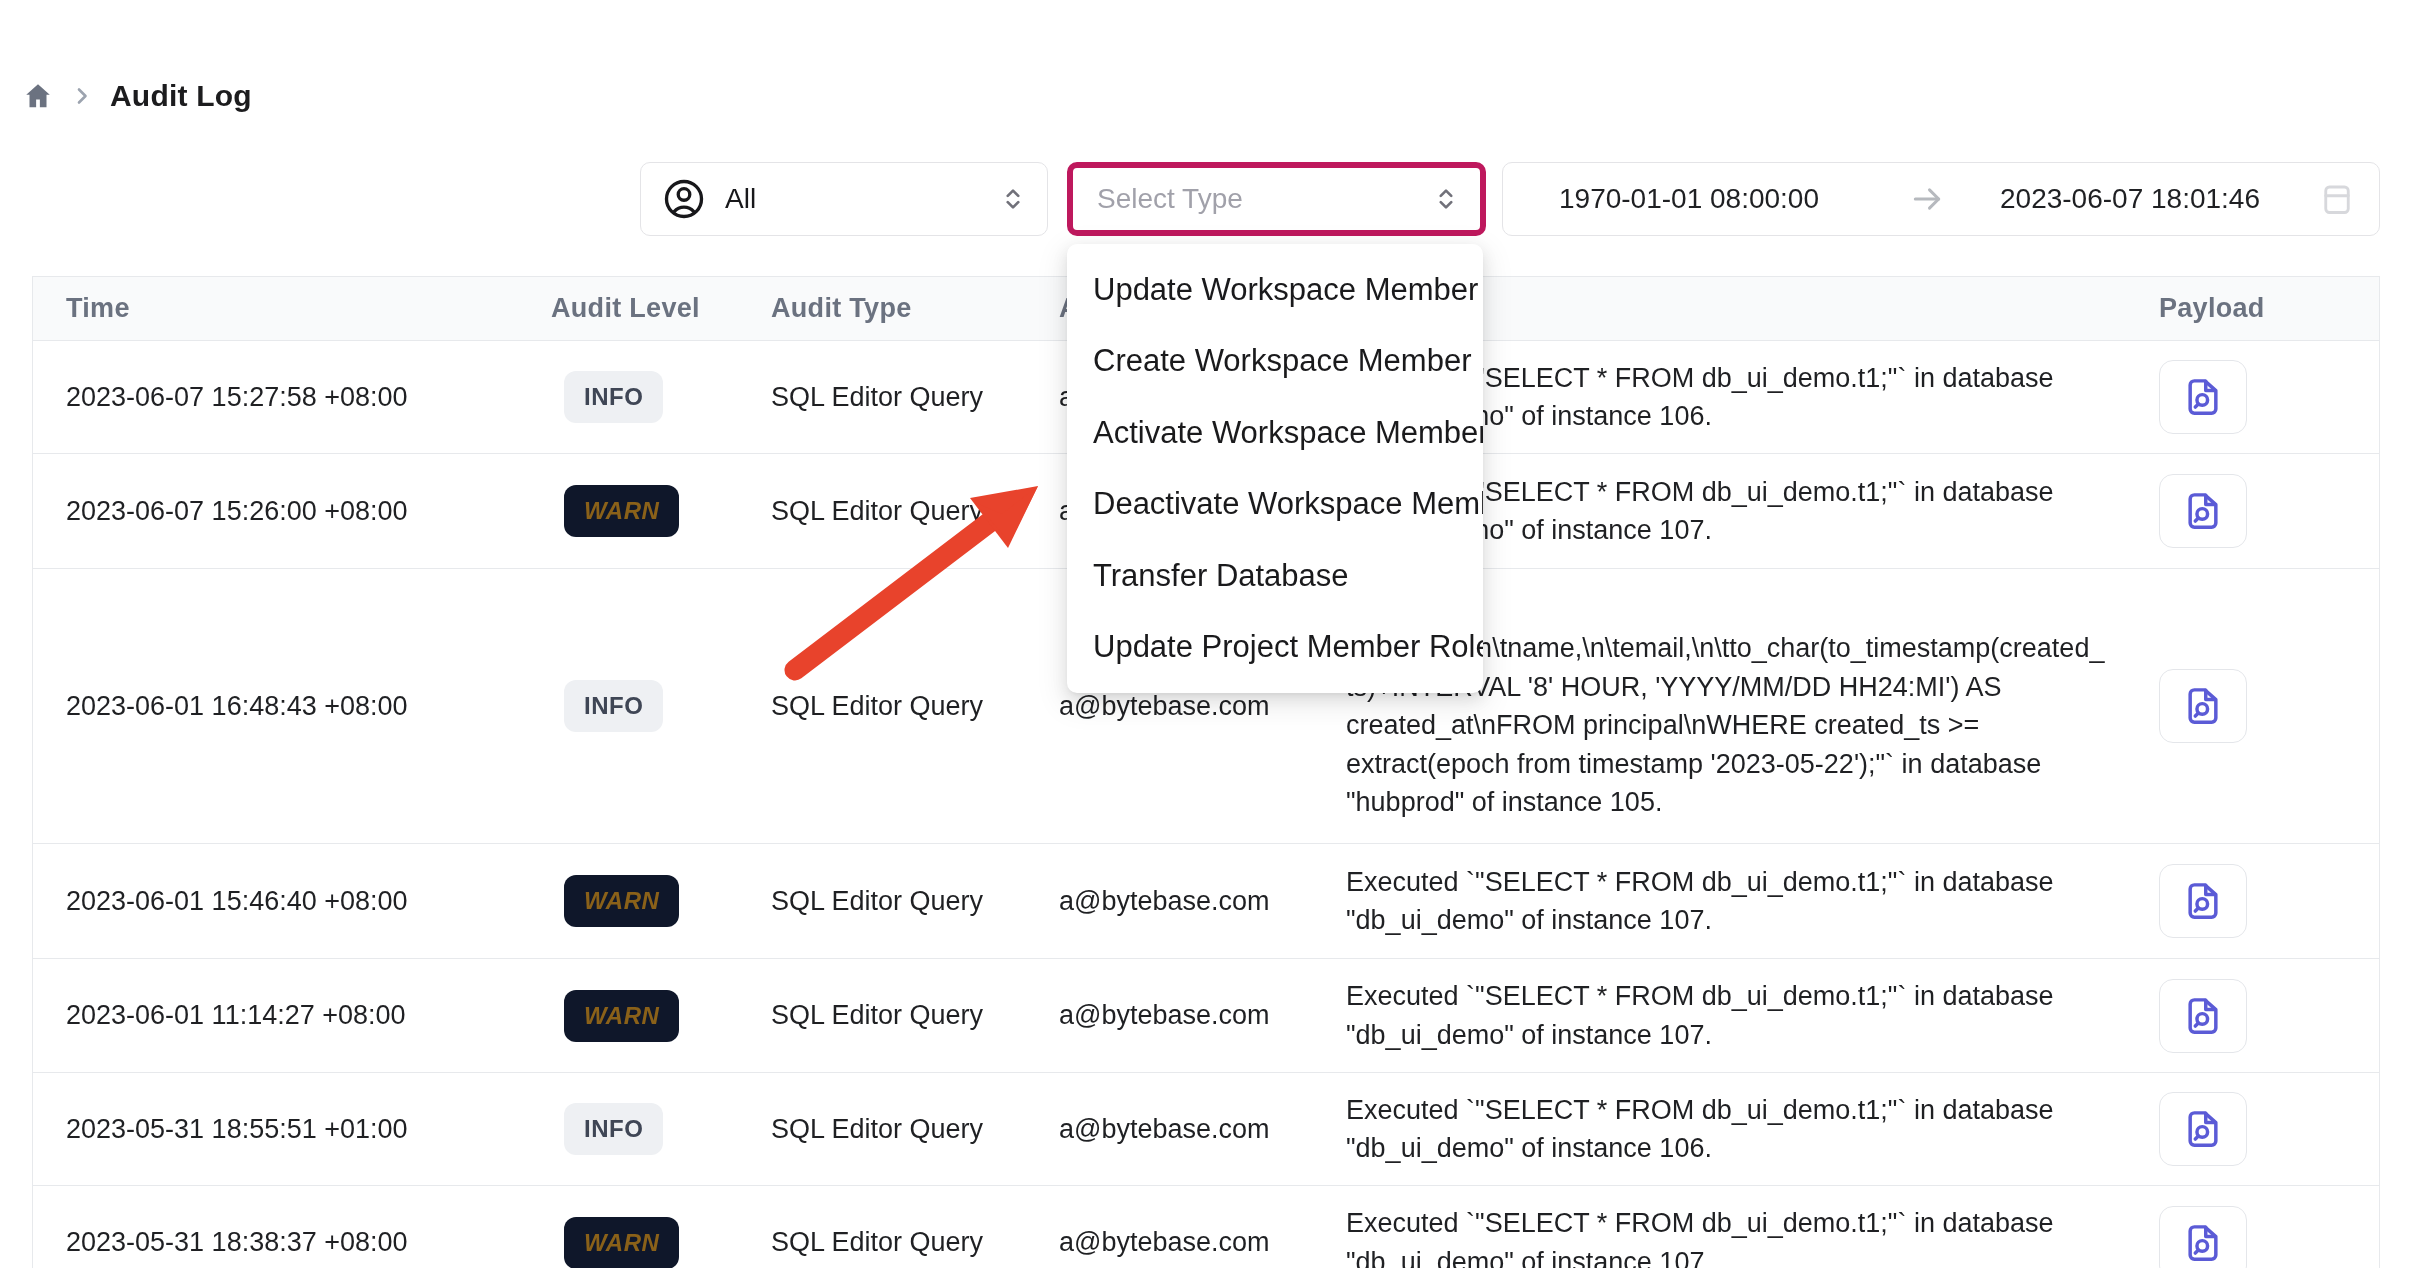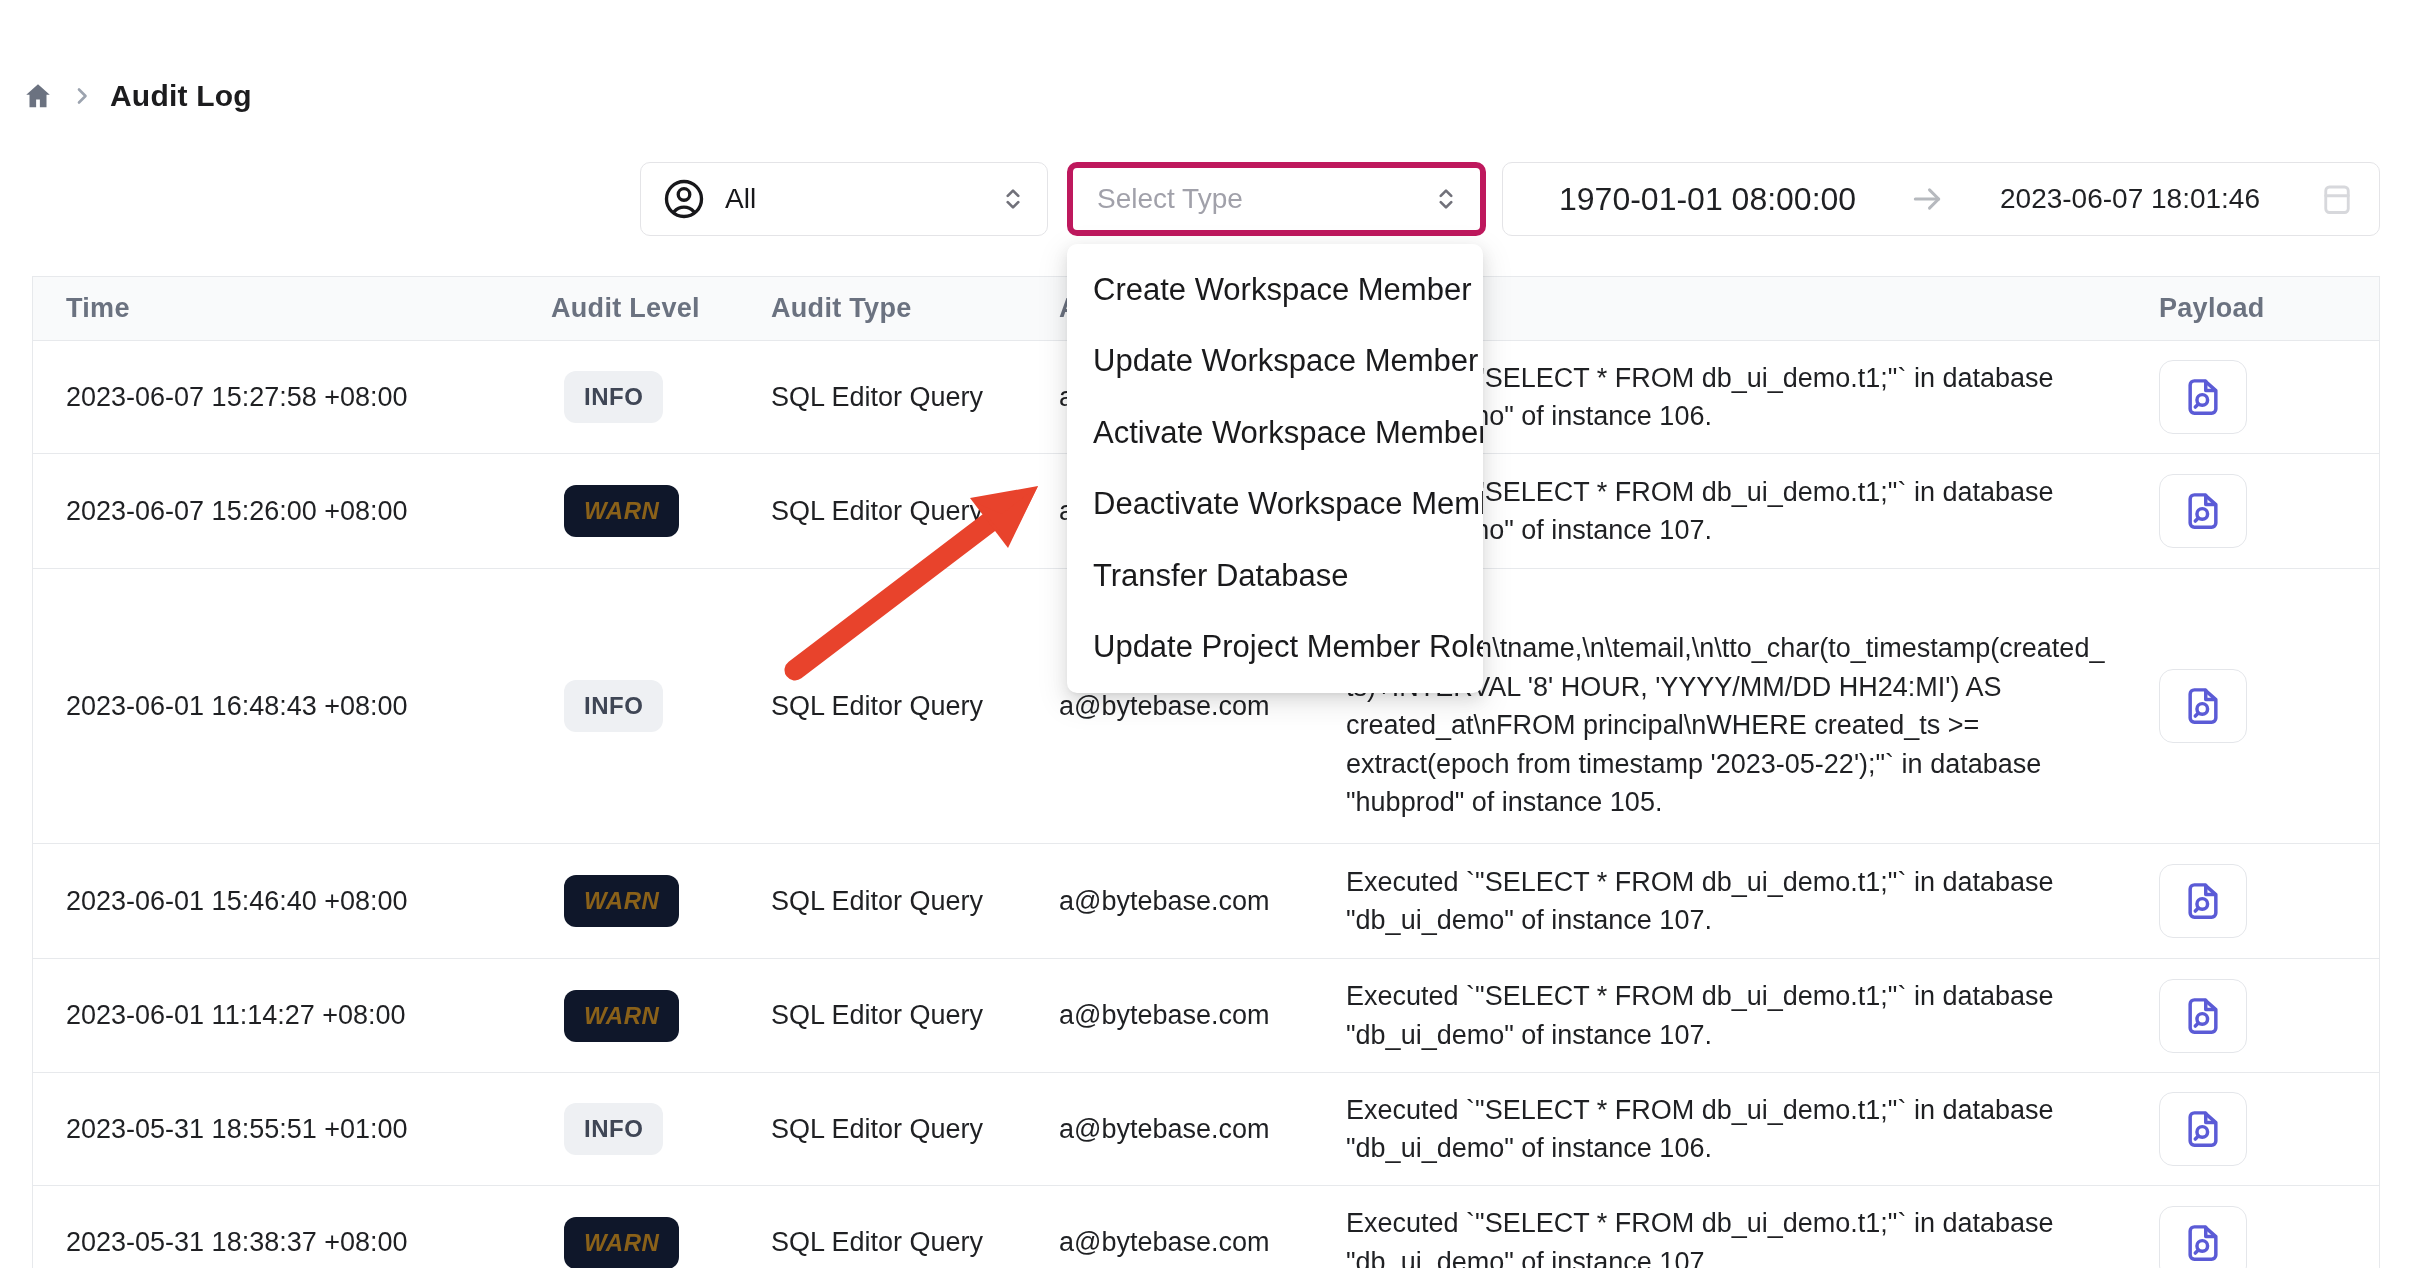--- a/index.html
+++ b/index.html
@@ -24,21 +24,21 @@
     border:1px solid #e4e4e7; border-radius:10px; display:flex; align-items:center;
   }
   .sel-actor { left:640px; width:408px; padding:0 22px;align-items:center; }
   .sel-actor .sel-label { margin-left:20px; font-size:28px; color:#18181b; }
   .sel-type { left:1067px; width:419px; padding:0 24px; border:6px solid #be185d; }
   .sel-type .sel-placeholder { font-size:28px; color:#a1a1aa; }
   .sel .updown { position:absolute; right:20px; top:50%; transform:translateY(-50%); }
 
   .daterange { position:absolute; left:1502px; top:114px; width:878px; height:74px;
     background:#fff; border:1px solid #e4e4e7; border-radius:10px; }
-  .daterange .dstart { position:absolute; left:56px; top:50%; transform:translateY(-50%); font-size:32px; color:#1f2023; }
+  .daterange .dstart { position:absolute; left:56px; top:50%; transform:translateY(-50%); font-size:28px; color:#1f2023; }
   .daterange .darrow { position:absolute; left:404px; top:50%; transform:translateY(-50%); }
   .daterange .dend { position:absolute; left:497px; top:50%; transform:translateY(-50%); font-size:28px; color:#1f2023; }
   .daterange .dcal { position:absolute; right:24px; top:50%; transform:translateY(-50%); }
 
   
   .table { position:absolute; left:32px; top:228px; width:2348px;
     border:1px solid #e7e9ec; border-bottom:none; background:#fff; z-index:1; }
   .thead, .trow { display:grid; grid-template-columns:518px 220px 288px 287px 781px 1fr; align-items:center; }
   .thead { height:64px; background:#f9fafb; border-bottom:1px solid #e7e9ec; }
   .th { font-size:27px; font-weight:700; color:#6b7280; letter-spacing:.3px; white-space:nowrap; overflow:hidden; }
@@ -271,22 +271,22 @@
             <path d="m9.5 15.8-1.7 1.7"></path>
           </svg>
         </button>
       </div>
     </div>
 
     <div class="bottom-strip"></div>
   </div>
 
   <div class="dropdown">
+    <div class="dd-item">Update Workspace Member</div>
     <div class="dd-item">Create Workspace Member</div>
-    <div class="dd-item">Update Workspace Member</div>
     <div class="dd-item">Activate Workspace Member</div>
     <div class="dd-item">Deactivate Workspace Member</div>
     <div class="dd-item">Transfer Database</div>
     <div class="dd-item">Update Project Member Role</div>
   </div>
 
   <svg class="red-arrow" width="290" height="230" viewBox="0 0 290 230">
     <line x1="25" y1="202" x2="225" y2="50" stroke="#e8432c" stroke-width="21" stroke-linecap="round"></line>
     <polygon points="268,18 238,80 200,30" fill="#e8432c"></polygon>
     <polygon points="268,18 240,74 204,34 232,46" fill="#e8432c"></polygon>

